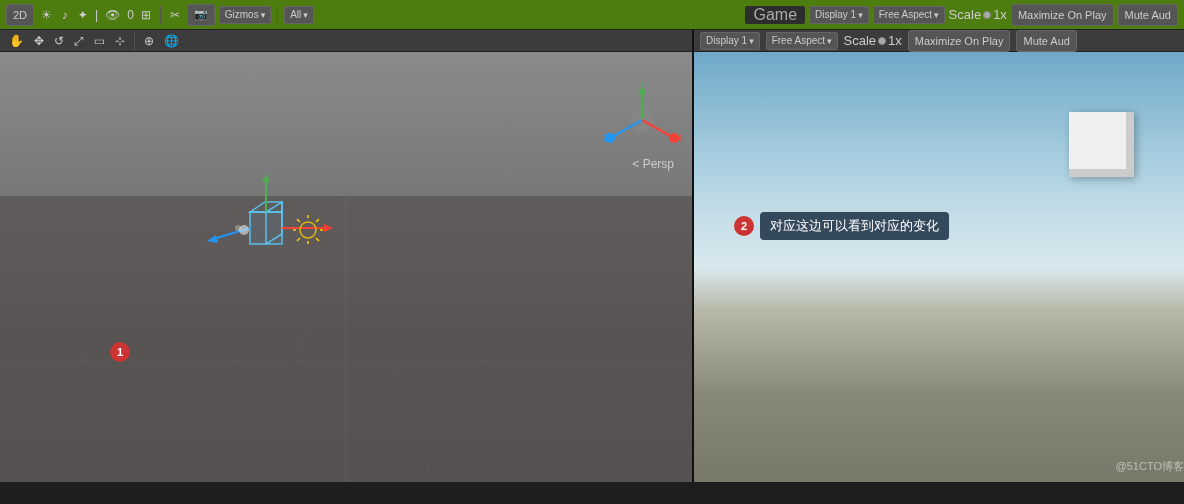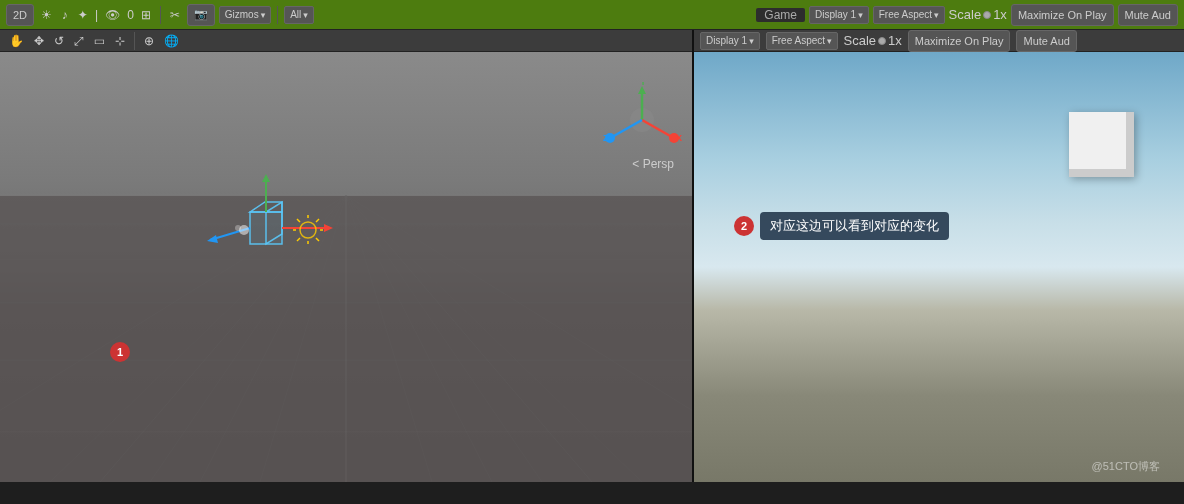--- a/index.html
+++ b/index.html
@@ -216,21 +216,21 @@
       width: 65px;
       height: 65px;
       background: #f0f0f0;
       box-shadow: inset -8px -8px 0 rgba(0,0,0,0.15), 2px 2px 8px rgba(0,0,0,0.3);
     }
 
     
     .watermark {
       position: absolute;
       bottom: 8px;
-      right: 24px;
+      right: 0;
       font-size: 11px;
       color: rgba(255,255,255,0.5);
       z-index: 10;
     }
 
     
     .gizmo-svg {
       width: 100%;
       height: 100%;
     }
@@ -308,21 +308,21 @@
     <div class="dropdown-btn">
       <span>Gizmos</span>
     </div>
     <span class="toolbar-separator"></span>
     <div class="dropdown-btn">
       <span>All</span>
     </div>
   </div>
 
   <div class="toolbar-right">
-    <span style="color:#aaa; font-size:12px; background:#2d2d2d; padding:0 8px; border-radius:2px;">Game</span>
+    <span style="color:#aaa; font-size:16px; background:#2d2d2d; padding:0 8px; border-radius:2px;">Game</span>
     <div class="dropdown-btn">
       <span>Display 1</span>
     </div>
     <div class="dropdown-btn">
       <span>Free Aspect</span>
     </div>
     <div class="scale-control">
       <span>Scale</span>
       <div class="scale-dot"></div>
       <span>1x</span>

